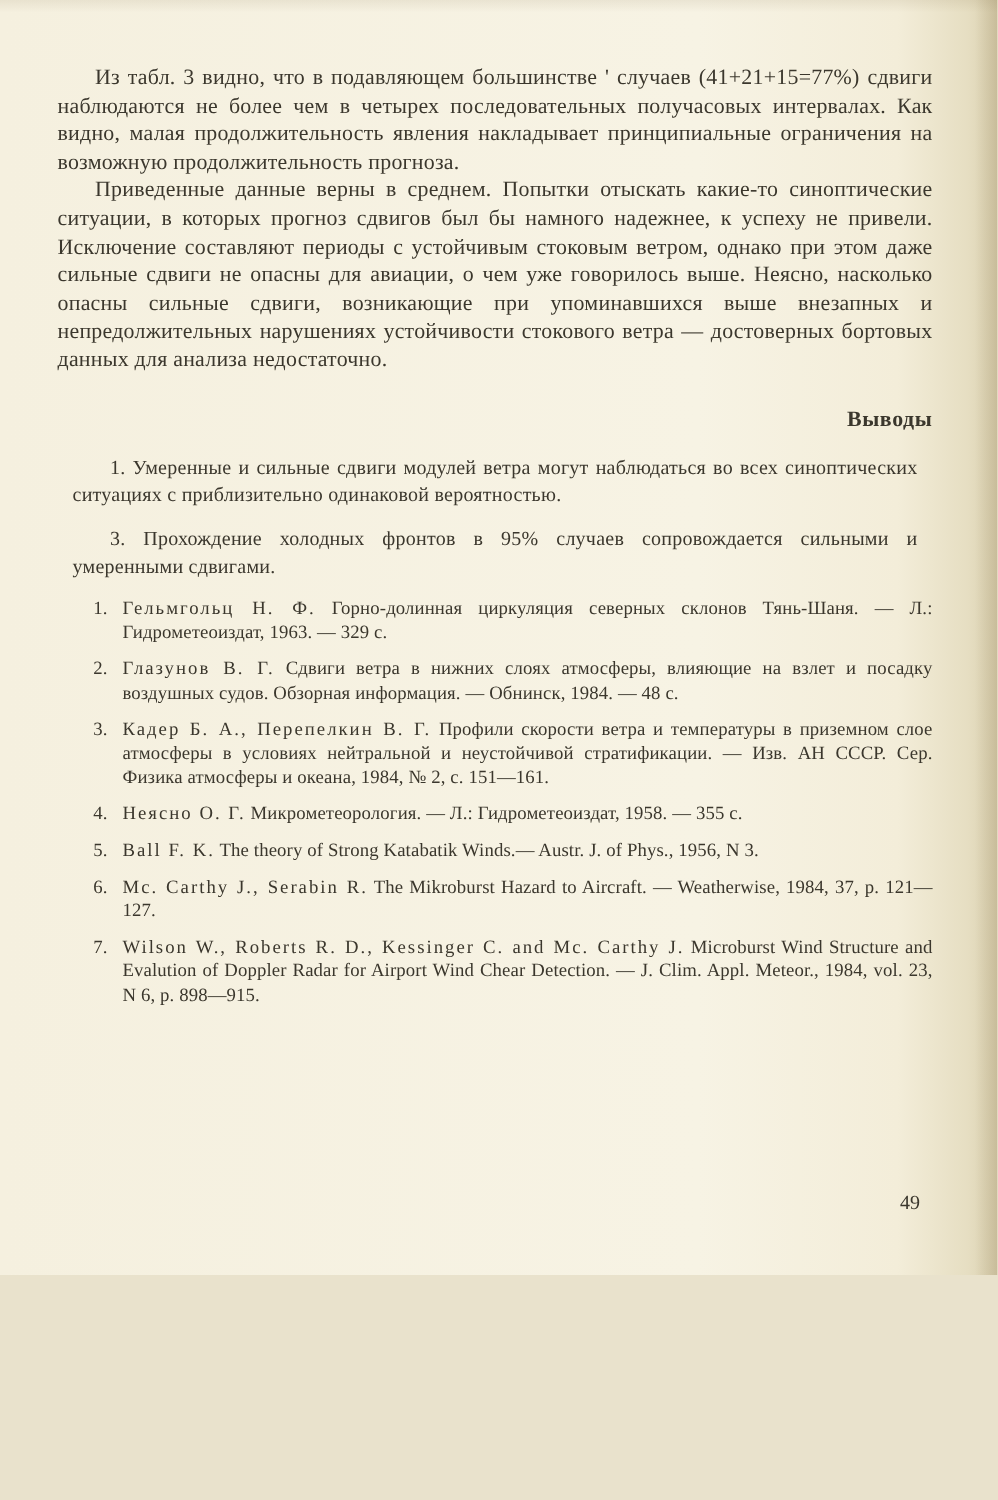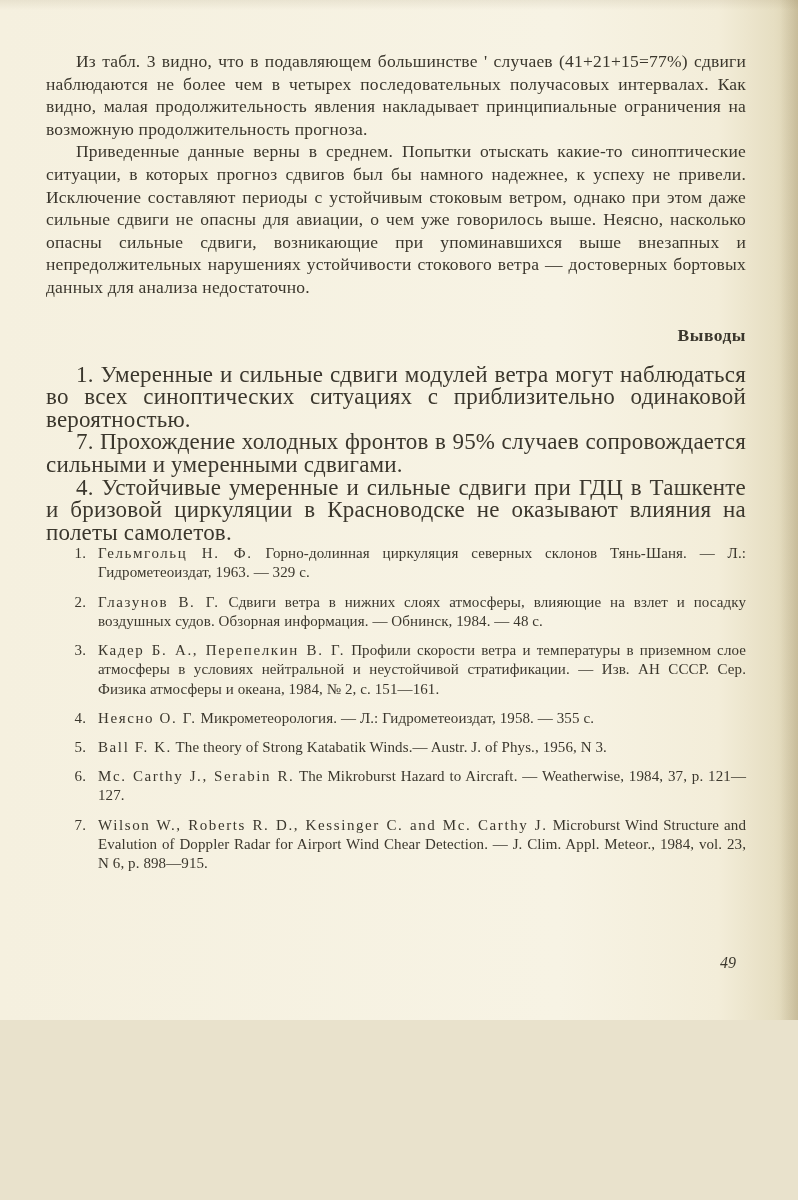--- a/index.html
+++ b/index.html
@@ -48,25 +48,25 @@
   }
   .para + .para { margin-top: 0px; }
   .conclusions-heading {
     font-size: 17.5px;
     font-weight: 700;
     text-align: right;
     margin: 26px 0 18px 0;
     letter-spacing: 0.5px;
   }
   .conclusion-item {
-    font-size: 23px;
+    font-size: 16px;
     line-height: 22.6px;
     text-align: justify;
     text-indent: 30px;
-    margin: 0;
+    margin: 12px;
     letter-spacing: 0.2px;
   }
   .references-heading {
     font-size: 15.5px;
     font-weight: 400;
     text-align: center;
     letter-spacing: 2.5px;
     margin: 42px 0 26px 0;
   }
   .ref-list {
@@ -93,37 +93,35 @@
   .ref-author {
     letter-spacing: 1.6px;
     font-family: Liberation Serif, serif;
   }
   .page-number {
     position: absolute;
     right: 62px;
     bottom: 48px;
     font-size: 16px;
     color: #3b372d;
-    font-style: italic;
   }
 </style>
 </head>
 <body>
 
 <div class="page">
   <div class="content">
 
     <p class="para">Из табл. 3 видно, что в подавляющем большинстве ' случаев (41+21+15=77%) сдвиги наблюдаются не более чем в четырех последовательных получасовых интервалах. Как видно, малая продолжительность явления накладывает принципиальные ограничения на возможную продолжительность прогноза.</p>
     <p class="para">Приведенные данные верны в среднем. Попытки отыскать какие-то синоптические ситуации, в которых прогноз сдвигов был бы намного надежнее, к успеху не привели. Исключение составляют периоды с устойчивым стоковым ветром, однако при этом даже сильные сдвиги не опасны для авиации, о чем уже говорилось выше. Неясно, насколько опасны сильные сдвиги, возникающие при упоминавшихся выше внезапных и непредолжительных нарушениях устойчивости стокового ветра — достоверных бортовых данных для анализа недостаточно.</p>
 
     <h3 class="conclusions-heading">Выводы</h3>
 
     <p class="conclusion-item">1. Умеренные и сильные сдвиги модулей ветра могут наблюдаться во всех синоптических ситуациях с приблизительно одинаковой вероятностью.</p>
-    <p class="conclusion-item">7. Прохождение холодных фронтов в 95% случаев сопровождается сильными и умеренными сдвигами.</p>
-    <p class="conclusion-item">4. Устойчивые умеренные и сильные сдвиги при ГДЦ в Ташкенте и бризовой циркуляции в Красноводске не оказывают влияния на полеты самолетов.</p>
+    <p class="conclusion-item">3. Прохождение холодных фронтов в 95% случаев сопровождается сильными и умеренными сдвигами.</p>
 
 
     <div class="ref-list">
 
       <div class="ref">
         <span class="ref-num">1.</span>
         <span class="ref-body"><span class="ref-author">Гельмгольц Н. Ф.</span><span> Горно-долинная циркуляция северных склонов Тянь-Шаня. — Л.: Гидрометеоиздат, 1963. — 329 с.</span></span>
       </div>
 
       <div class="ref">

